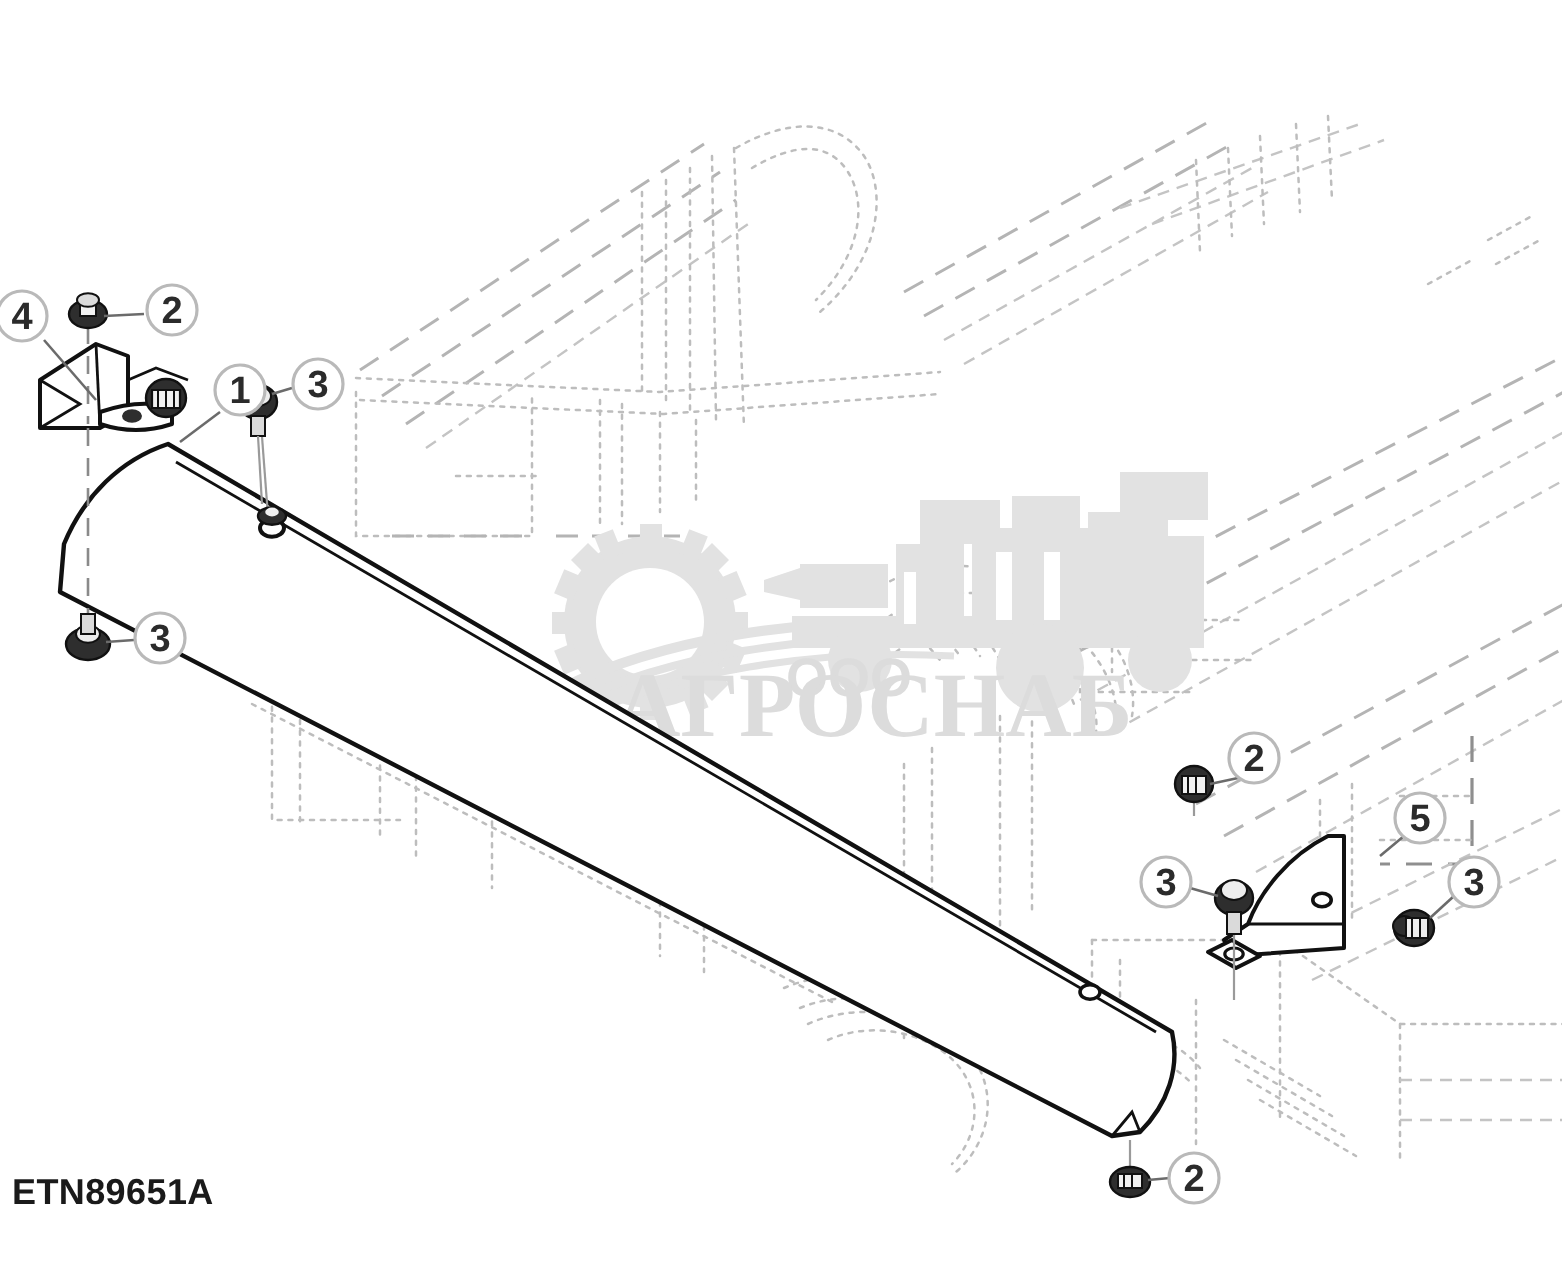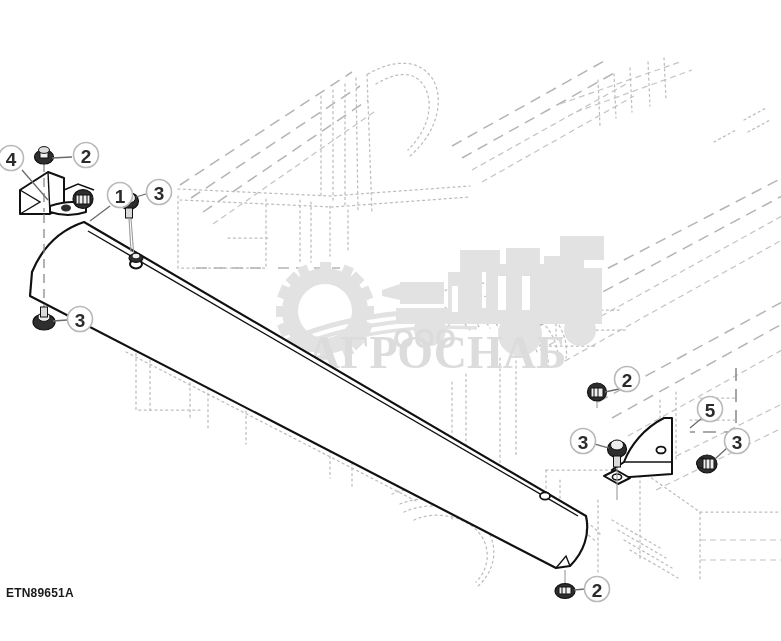--- a/index.html
+++ b/index.html
@@ -22,21 +22,21 @@
     left: 0;
     top: 0;
     width: 781px;
     height: 641px;
   }
   .part-number-label {
     position: absolute;
     left: 6px;
     top: 586px;
     font-family: "Liberation Sans", sans-serif;
-    font-size: 12px;
+    font-size: 18px;
     font-weight: bold;
     color: #1a1a1a;
     letter-spacing: 0.2px;
     white-space: nowrap;
   }
   .callout-num {
     font-family: "Liberation Sans", sans-serif;
     font-size: 19px;
     font-weight: bold;
     fill: #2b2b2b;

